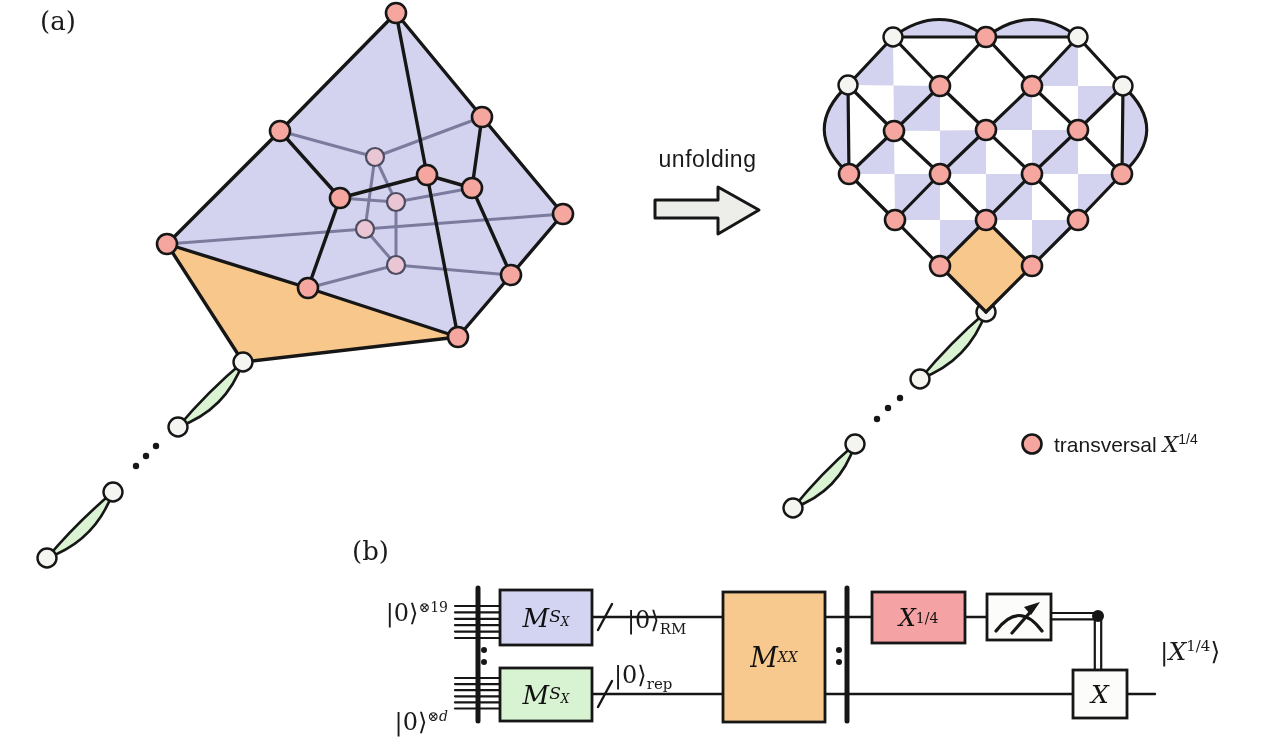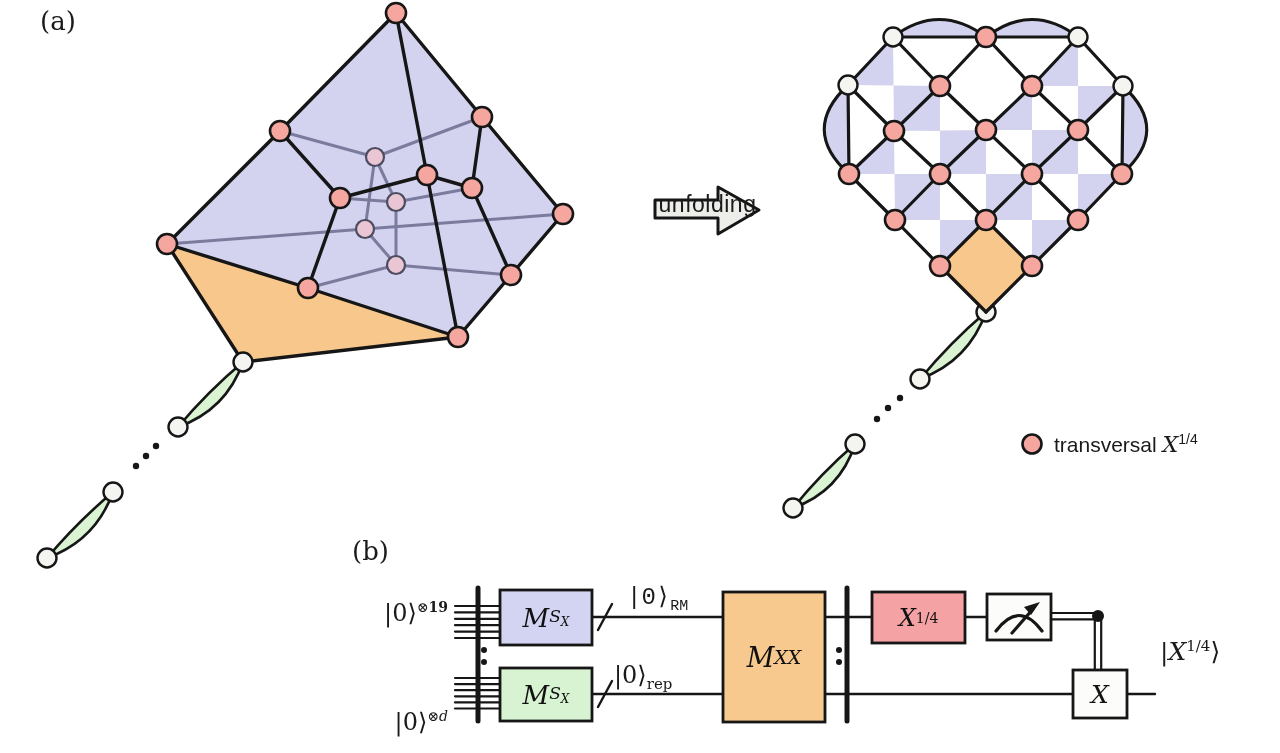--- a/index.html
+++ b/index.html
@@ -18,21 +18,21 @@
   .ket sub{font-size:15px;font-style:normal;}
   .gate-lbl{position:absolute;display:flex;align-items:center;justify-content:center;
             font-family:"DejaVu Serif","DejaVu Sans",serif;color:#111;}
   .gate-lbl i{font-style:italic;}
   sup{vertical-align:super;}
   sub{vertical-align:sub;}
   .g-main{font-size:26px;}
   .g-main sub{font-size:17px;}
   .g-main sub sub{font-size:12px;}
   .g-mxx{font-size:27px;}
-  .g-mxx sub{font-size:19px;}
+  .g-mxx sub{font-size:14px;}
   .g-x14{font-size:24px;}
   .g-x14 sup{font-size:14px;}
   .g-x{font-size:25px;}
   .out-ket{font-size:25px;}
   .out-ket sup{font-size:15px;}
 </style>
 </head>
 <body>
 
 <div id="canvas">
@@ -222,31 +222,31 @@
         <line x1="1051" y1="613" x2="1101.2" y2="613" stroke="#161616" stroke-width="2.2" stroke-linecap="round"></line>
         <line x1="1051" y1="619.4" x2="1101.2" y2="619.4" stroke="#161616" stroke-width="2.2" stroke-linecap="round"></line>
         <line x1="1094.8" y1="614" x2="1094.8" y2="670" stroke="#161616" stroke-width="2.2" stroke-linecap="round"></line>
         <line x1="1101.2" y1="614" x2="1101.2" y2="670" stroke="#161616" stroke-width="2.2" stroke-linecap="round"></line>
         <circle cx="1098" cy="616" r="6" fill="#161616"></circle>
       </g>
     </svg>
 
   <div class="lbl serif fig-tag" style="left:40px;top:6px;">(a)</div>
 
-  <div class="lbl sans unfold" style="left:645px;top:146px;width:125px;text-align:center;margin-top:45px;">unfolding</div>
+  <div class="lbl sans unfold" style="left:645px;top:146px;width:125px;text-align:center;">unfolding</div>
 
   <div class="lbl sans legend" style="left:1054px;top:431px;"><span>transversal</span>&nbsp;<i>X</i><sup style="font-size:14px;">1/4</sup></div>
 
   <div class="lbl serif fig-tag" style="left:352px;top:536px;">(b)</div>
 
-  <div class="lbl serif ket" style="left:330px;top:599px;width:118px;text-align:right;"><span>|0⟩</span><sup><span>⊗</span><b style="font-weight:700;margin-top:16px;">19</b></sup></div>
+  <div class="lbl serif ket" style="left:330px;top:599px;width:118px;text-align:right;"><span>|0⟩</span><sup><span>⊗</span><b style="font-weight:400;margin-top:16px;">19</b></sup></div>
 
   <div class="lbl serif ket" style="left:330px;top:708px;width:118px;text-align:right;"><span>|0⟩</span><sup><span>⊗</span><i>d</i></sup></div>
 
-  <div class="lbl serif ket" style="left:627px;top:582px;font-family:Liberation Mono, monospace;"><span>|0⟩</span><sub>RM</sub></div>
+  <div class="lbl serif ket" style="left:627px;top:606px;"><span>|0⟩</span><sub>RM</sub></div>
 
   <div class="lbl serif ket" style="left:614px;top:661px;"><span>|0⟩</span><sub>rep</sub></div>
 
   <div class="gate-lbl g-main" style="left:500px;top:590px;width:92px;height:55px;">
       <i>M</i>
       <sub><i>S</i><sub><i>X</i></sub></sub>
     </div>
 
   <div class="gate-lbl g-main" style="left:500px;top:668px;width:92px;height:53px;">
       <i>M</i>

